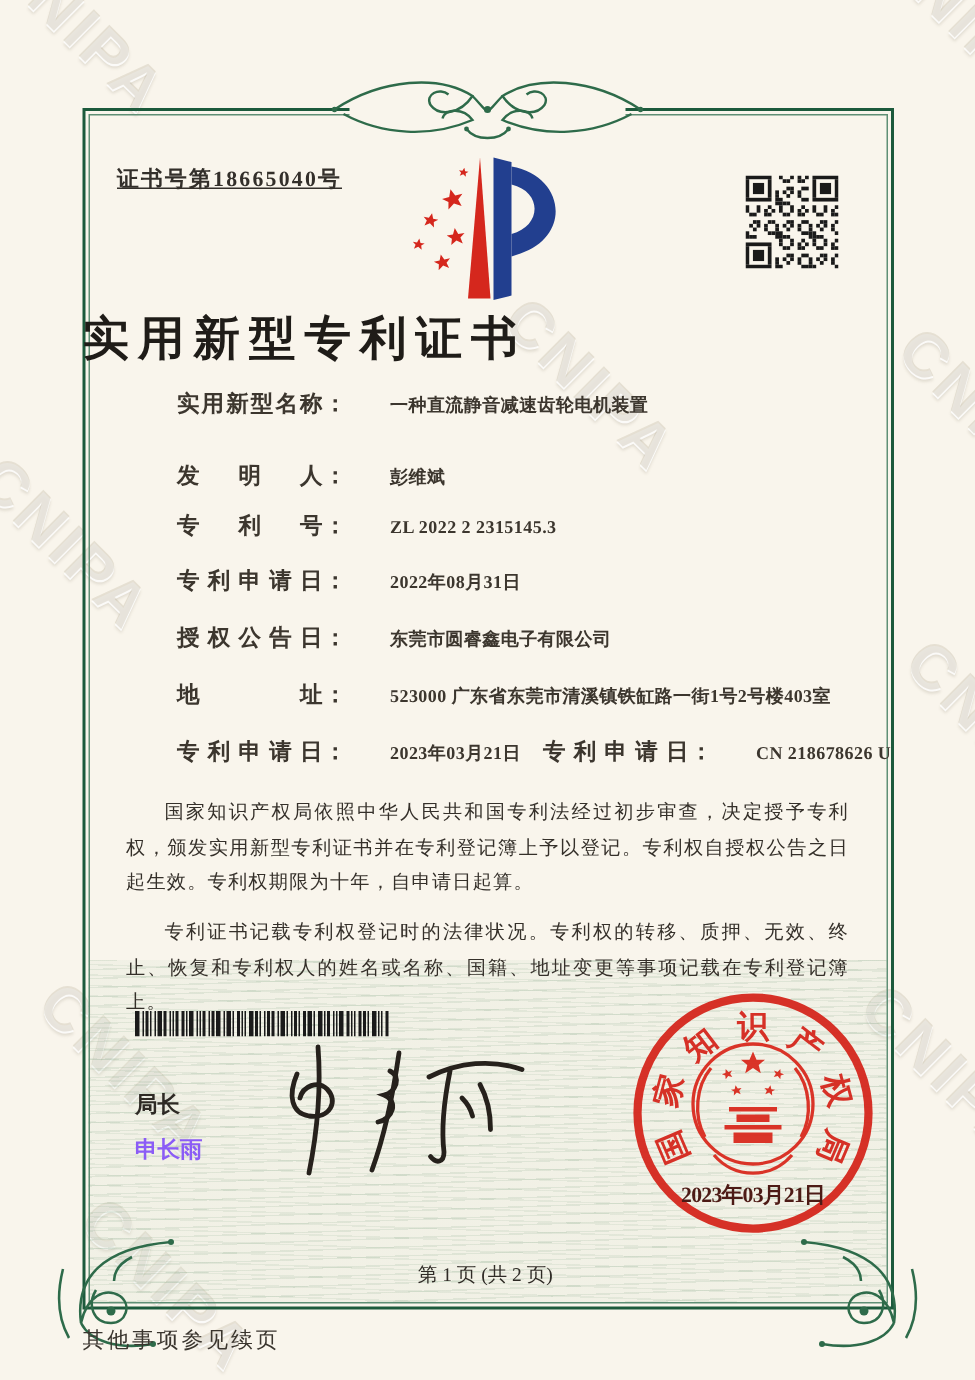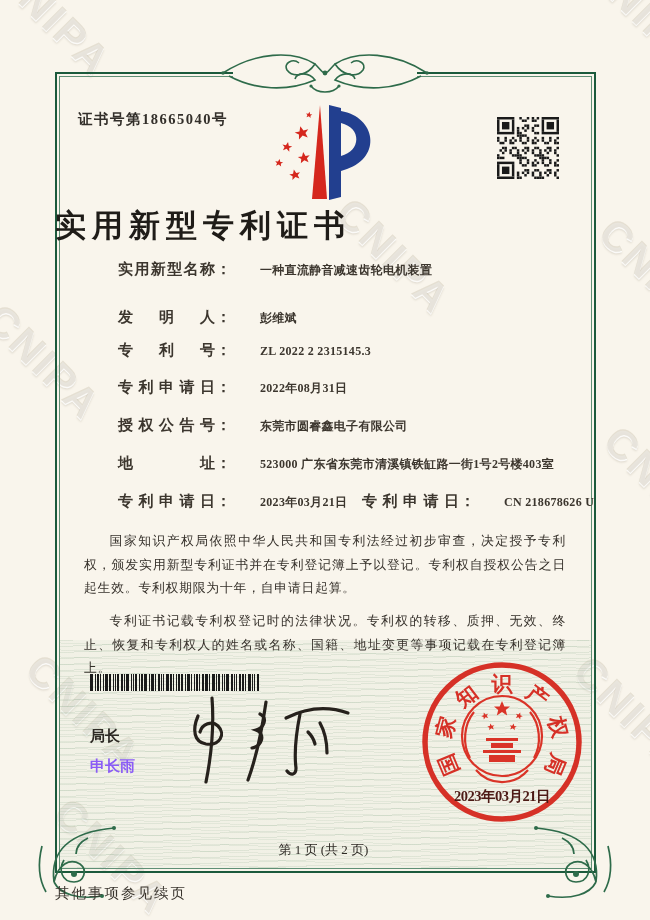--- a/index.html
+++ b/index.html
@@ -20,21 +20,21 @@
   
   .waves{position:absolute;left:59px;top:640px;width:532px;height:228px;z-index:1;
          background:
            repeating-linear-gradient(178deg, rgba(96,142,104,0.13) 0 1px, transparent 1px 6px),
            repeating-linear-gradient(182deg, rgba(96,142,104,0.10) 0 1px, transparent 1px 7px),
            linear-gradient(rgba(210,224,204,0.20),rgba(210,224,204,0.20));}
 
   .flourish{position:absolute;z-index:2;}
 
   .cert-no{position:absolute;left:78px;top:110px;font-size:14.5px;font-weight:bold;
-           letter-spacing:1.5px;color:#332f2a;z-index:3;}
+           letter-spacing:1.5px;color:#332f2a;z-index:3;text-decoration:underline;}
 
   .title{position:absolute;left:55px;top:205px;width:537px;text-align:left;
          font-size:31px;font-weight:900;letter-spacing:6px;color:#1f1c18;z-index:3;}
 
   .row{position:absolute;left:78px;width:500px;font-size:15px;font-weight:bold;
        color:#3c362e;z-index:3;white-space:nowrap;}
   .flabel{display:inline-block;width:97px;text-align:justify;text-align-last:justify;
           vertical-align:bottom;margin-left:40px;}
   .colon{display:inline-block;margin:0 4px 0 1px;}
   .fvalue{font-size:12px;letter-spacing:0.3px;margin-left:25px;}
@@ -340,21 +340,21 @@
   <div class="row" style="top:308px">
     <span class="flabel">发明人</span><span class="colon">：</span><span class="fvalue">彭维斌</span>
   </div>
   <div class="row" style="top:341px">
     <span class="flabel">专利号</span><span class="colon">：</span><span class="fvalue">ZL 2022 2 2315145.3</span>
   </div>
   <div class="row" style="top:378px">
     <span class="flabel">专利申请日</span><span class="colon">：</span><span class="fvalue">2022年08月31日</span>
   </div>
   <div class="row" style="top:416px">
-    <span class="flabel">授权公告号</span><span class="colon">：</span><span class="fvalue">东莞市圆睿鑫电子有限公司</span>
+    <span class="flabel">授权公告日</span><span class="colon">：</span><span class="fvalue">东莞市圆睿鑫电子有限公司</span>
   </div>
   <div class="row" style="top:454px">
     <span class="flabel">地址</span><span class="colon">：</span><span class="fvalue">523000 广东省东莞市清溪镇铁缸路一街1号2号楼403室</span>
   </div>
   <div class="row" style="top:492px">
     <span class="flabel">专利申请日</span><span class="colon">：</span><span class="fvalue">2023年03月21日</span>
     <span class="pair2">
       <span class="flabel">专利申请日</span><span class="colon">：</span><span class="fvalue">CN 218678626 U</span>
     </span>
   </div>

